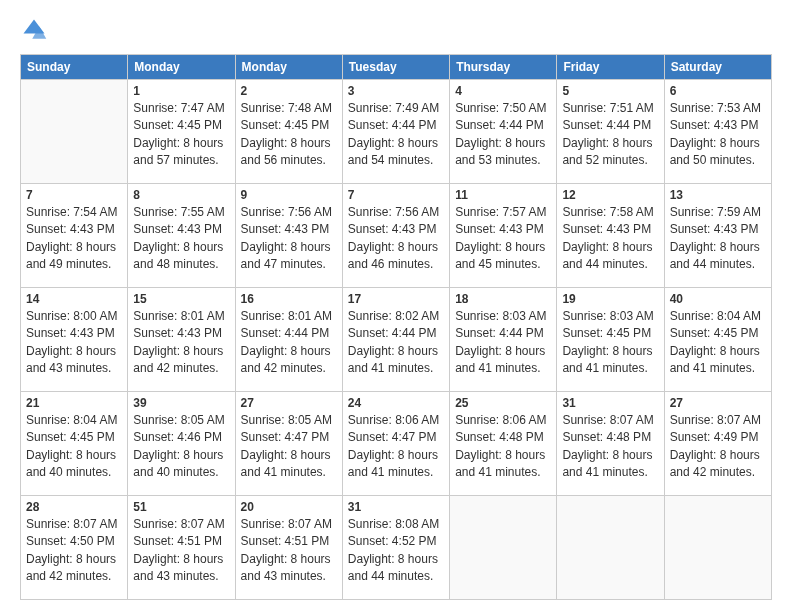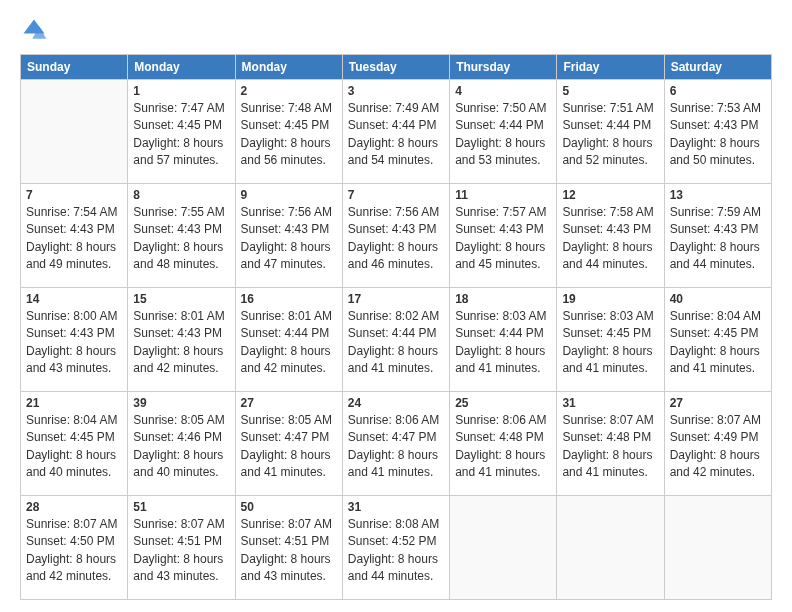--- a/index.html
+++ b/index.html
@@ -257,21 +257,21 @@
         <tr class="week-row">
           <td>
             <span class="day-number">28</span>
             <div class="day-info">Sunrise: 8:07 AM<br>Sunset: 4:50 PM<br>Daylight: 8 hours<br>and 42 minutes.</div>
           </td>
           <td>
             <span class="day-number">51</span>
             <div class="day-info">Sunrise: 8:07 AM<br>Sunset: 4:51 PM<br>Daylight: 8 hours<br>and 43 minutes.</div>
           </td>
           <td>
-            <span class="day-number">50</span>
+            <span class="day-number">20</span>
             <div class="day-info">Sunrise: 8:07 AM<br>Sunset: 4:51 PM<br>Daylight: 8 hours<br>and 43 minutes.</div>
           </td>
           <td>
             <span class="day-number">31</span>
             <div class="day-info">Sunrise: 8:08 AM<br>Sunset: 4:52 PM<br>Daylight: 8 hours<br>and 44 minutes.</div>
           </td>
           <td class="empty"></td>
           <td class="empty"></td>
           <td class="empty"></td>
         </tr>

